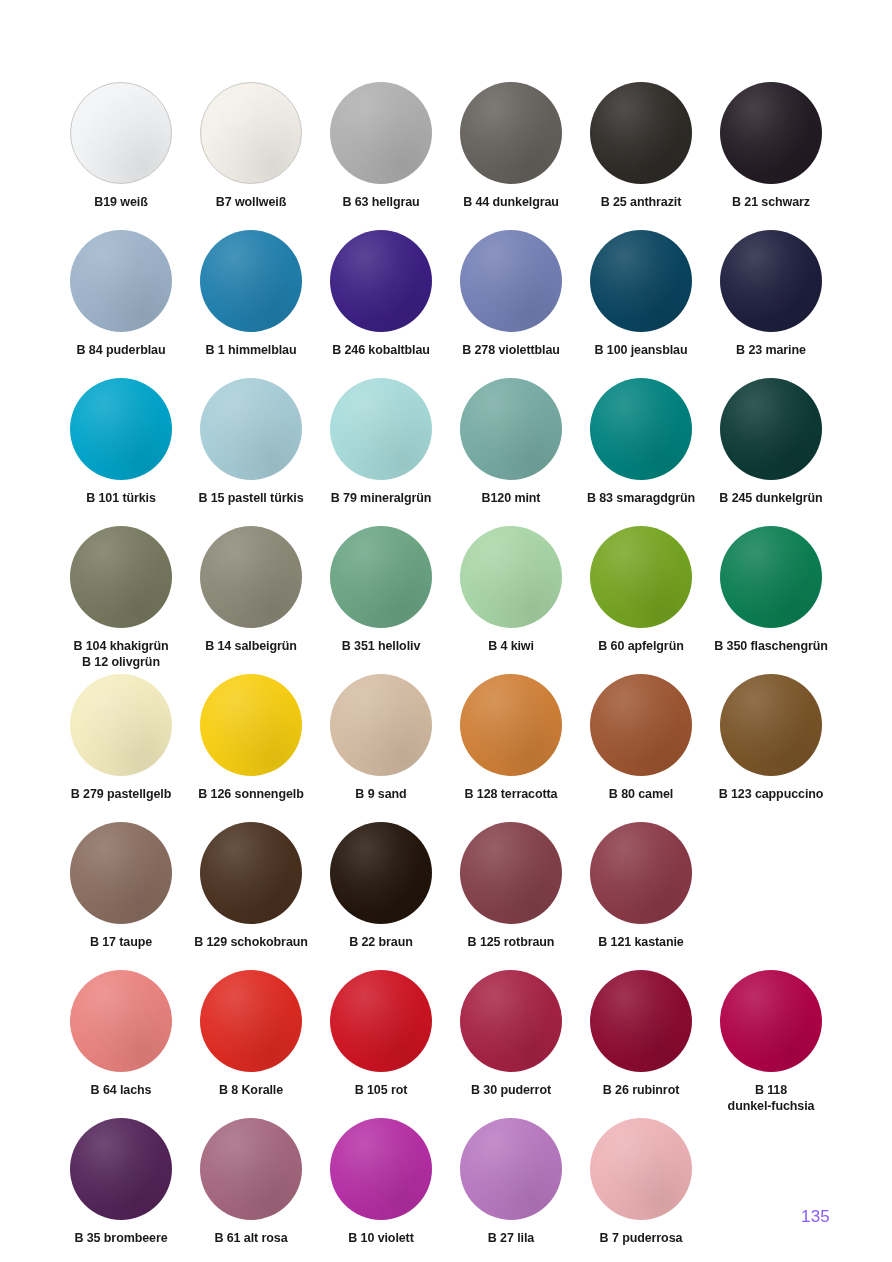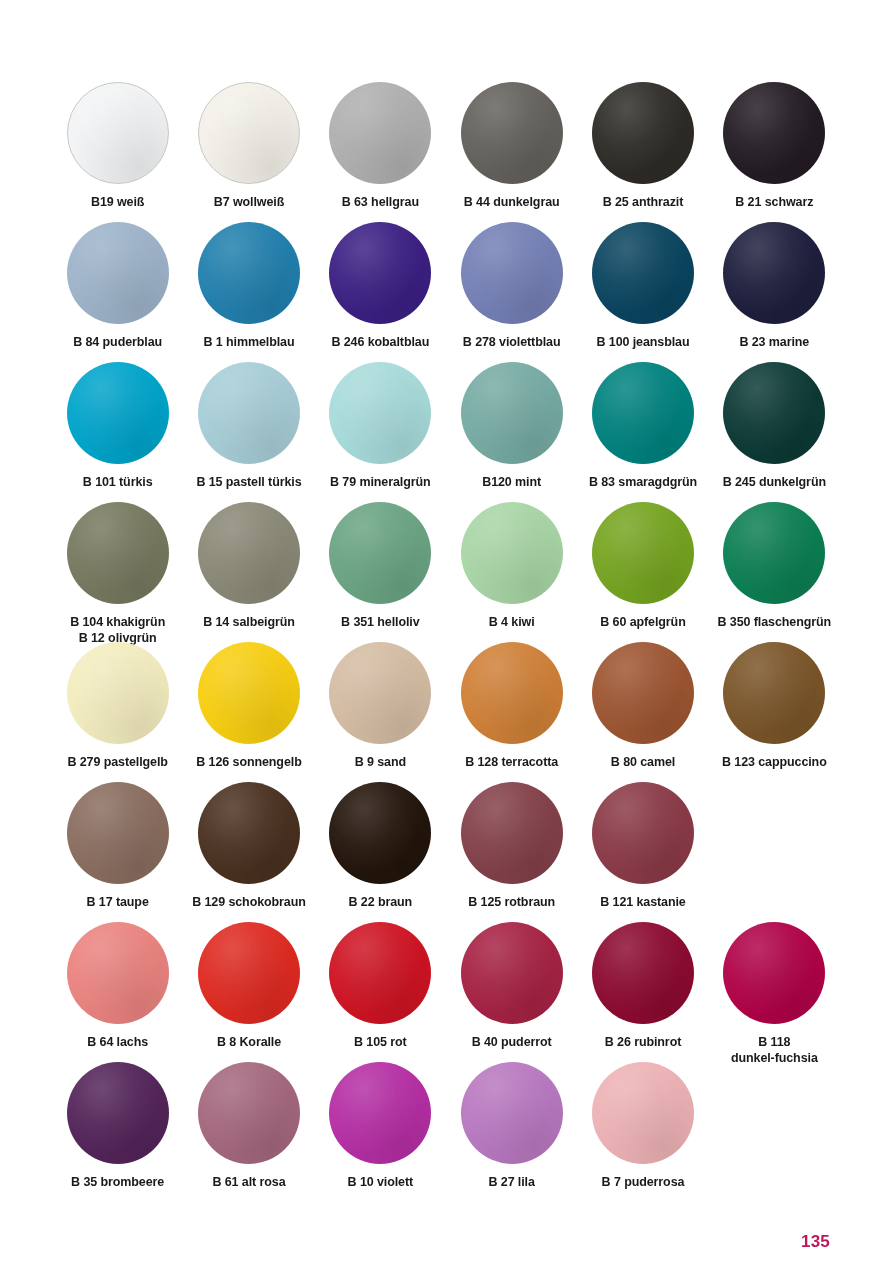--- a/index.html
+++ b/index.html
@@ -22,20 +22,21 @@
     height: 1262px;
     box-sizing: border-box;
     padding: 82px 60px 0 60px;
   }
 
   .swatch-grid {
     display: grid;
     grid-template-columns: repeat(6, 1fr);
     column-gap: 16px;
     row-gap: 0px;
+    gap: 8px;
   }
 
   .swatch-cell {
     width: 100%;
     height: 140px;
     display: flex;
     flex-direction: column;
     align-items: center;
     box-sizing: border-box;
   }
@@ -76,24 +77,24 @@
     color: #1a1a1a;
     text-align: center;
     line-height: 1.25;
     letter-spacing: -0.1px;
     white-space: pre-line;
   }
 
   #page-number {
     position: absolute;
     right: 62px;
-    bottom: 10px;
+    bottom: 35px;
     font-size: 17px;
-    font-weight: bold;
-    color: #be185d;
+    font-weight: normal;
+    color: #8b5cf6;
     letter-spacing: 0.2px;
   }
 </style>
 </head>
 <body>
 
 <div id="page">
   <div class="swatch-grid">
       <div class="swatch-cell">
         <div class="swatch-disc light-edge" style="background-color: rgb(242, 244, 246);"></div>
@@ -247,21 +248,21 @@
       <div class="swatch-cell">
         <div class="swatch-disc" style="background-color: rgb(223, 43, 34);"></div>
         <div class="swatch-label">B 8 Koralle</div>
       </div>
       <div class="swatch-cell">
         <div class="swatch-disc" style="background-color: rgb(207, 20, 35);"></div>
         <div class="swatch-label">B 105 rot</div>
       </div>
       <div class="swatch-cell">
         <div class="swatch-disc" style="background-color: rgb(167, 35, 69);"></div>
-        <div class="swatch-label">B 40 puderrot</div>
+        <div class="swatch-label">B 30 puderrot</div>
       </div>
       <div class="swatch-cell">
         <div class="swatch-disc" style="background-color: rgb(141, 11, 49);"></div>
         <div class="swatch-label">B 26 rubinrot</div>
       </div>
       <div class="swatch-cell">
         <div class="swatch-disc" style="background-color: rgb(177, 3, 72);"></div>
         <div class="swatch-label">B 118
 dunkel-fuchsia</div>
       </div>

